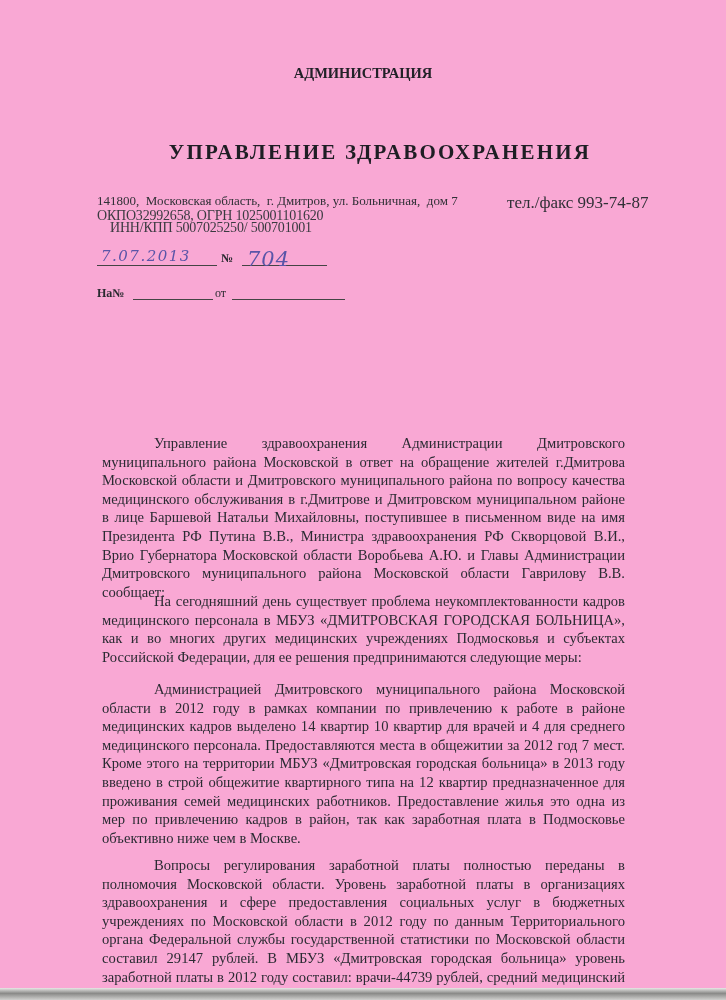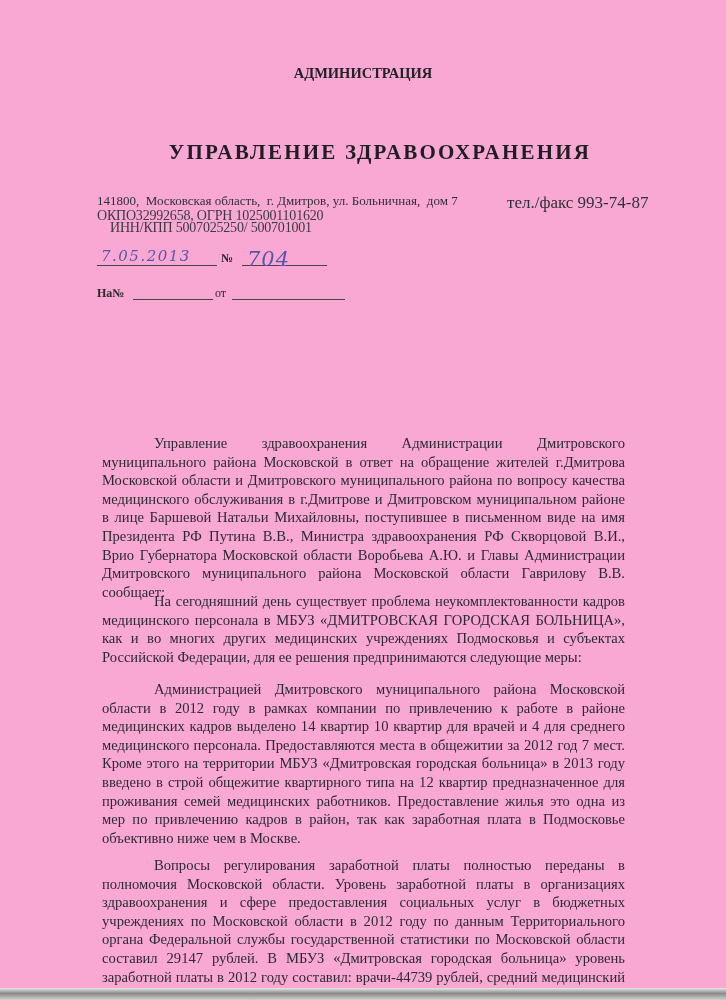--- a/index.html
+++ b/index.html
@@ -173,21 +173,21 @@
 
   <div class="dept-title">УПРАВЛЕНИЕ ЗДРАВООХРАНЕНИЯ</div>
 
   <div class="addr">141800,  Московская область,  г. Дмитров, ул. Больничная,  дом 7</div>
   <div class="phone">тел./факс 993-74-87</div>
   <div class="small-line okpo">ОКПО32992658, ОГРН 1025001101620</div>
   <div class="small-line inn">ИНН/КПП  5007025250/ 500701001</div>
 
   <div class="ref-row">
     <div class="ref-date-line"></div>
-    <div class="ref-date">7.05.2013</div>
+    <div class="ref-date">7.07.2013</div>
     <div class="ref-no-label">№</div>
     <div class="ref-no-line"></div>
     <div class="ref-no">704</div>
   </div>
 
   <div class="reply-row">
     <div class="reply-label">На№</div>
     <div class="reply-line-1"></div>
     <div class="reply-from">от</div>
     <div class="reply-line-2"></div>

